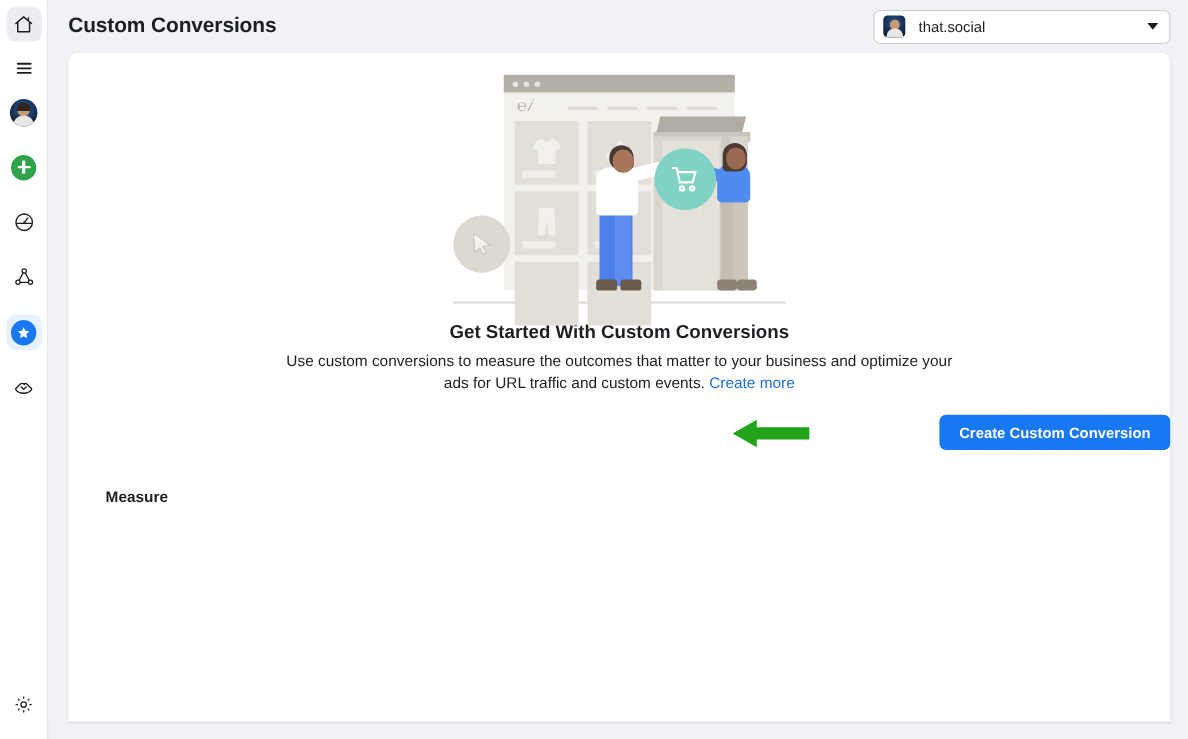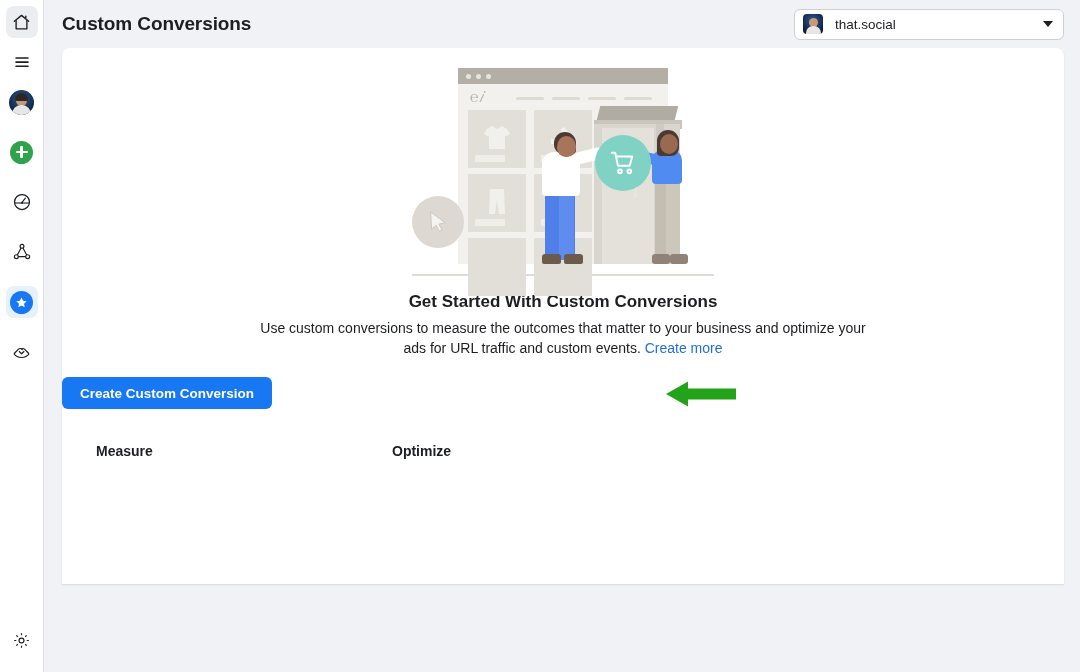--- a/index.html
+++ b/index.html
@@ -92,21 +92,21 @@
 
   .star-circle {
     width: 23px; height: 23px; border-radius: 50%;
     background: #1877f2;
     display: flex; align-items: center; justify-content: center;
   }
 
   
   .main {
     flex: 1 1 auto;
-    height: 584px;
+    height: 656px;
     display: flex;
     flex-direction: column;
     background: #f0f2f5;
     position: relative;
     box-sizing: border-box;
   }
 
   .topbar {
     height: 48px;
     min-height: 48px;
@@ -370,21 +370,21 @@
   .link {
     color: #216fdb;
     cursor: pointer;
   }
 
   .cta-row {
     margin-top: 19px;
     position: relative;
     display: flex;
     align-items: center;
-    justify-content: flex-start;
+    justify-content: flex-end;
     width: 100%;
   }
   .cta-btn {
     background: #1877f2;
     color: #fff;
     font-size: 13.5px;
     font-weight: bold;
     border: none;
     border-radius: 6px;
     height: 32px;
@@ -617,20 +617,19 @@
           <svg class="anno-arrow" viewBox="0 0 70 28">
             <path d="M0 14 22 1.5v7h48v11H22v7z" fill="#22a31a"></path>
           </svg>
         </div>
 
         <div class="features">
           <div class="feature">
             <div class="feature-title">Measure</div>
           </div>
           <div class="feature">
-            <div class="feature-title">Optimize</div>
           </div>
         </div>
 
       </div>
     </div>
   </div>
 </div>
 
 </body></html>

